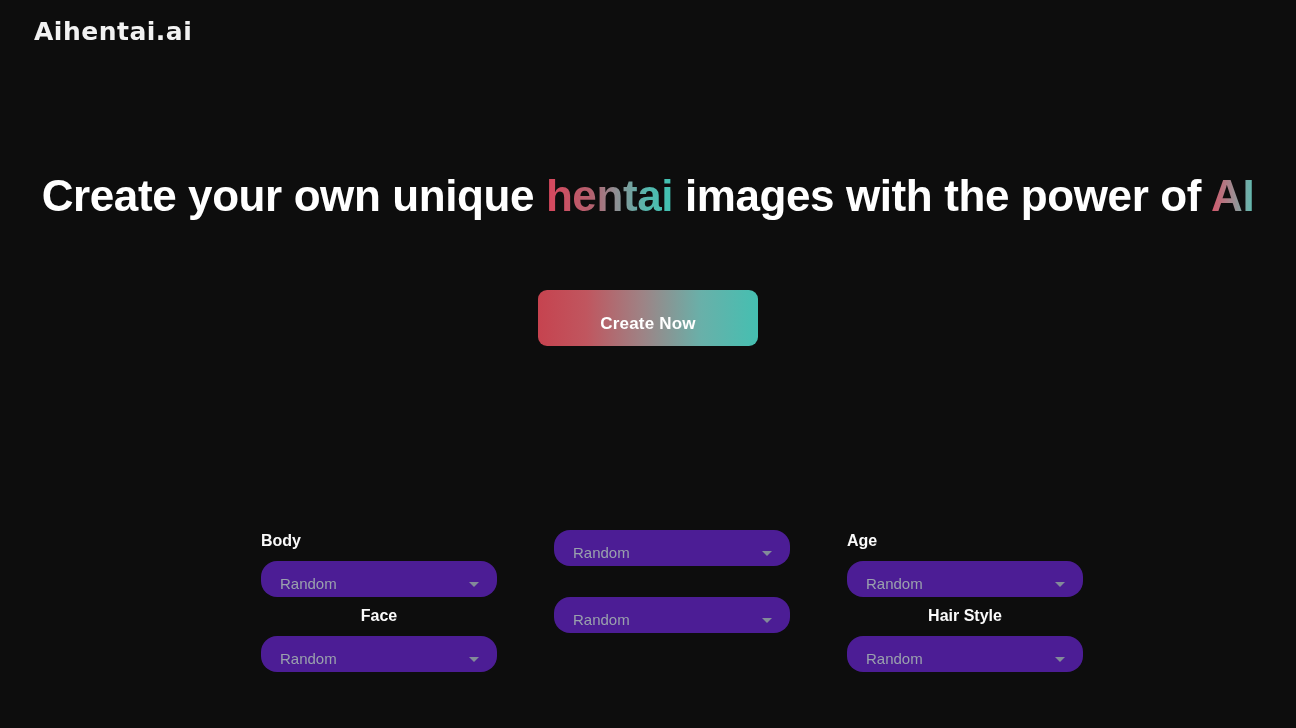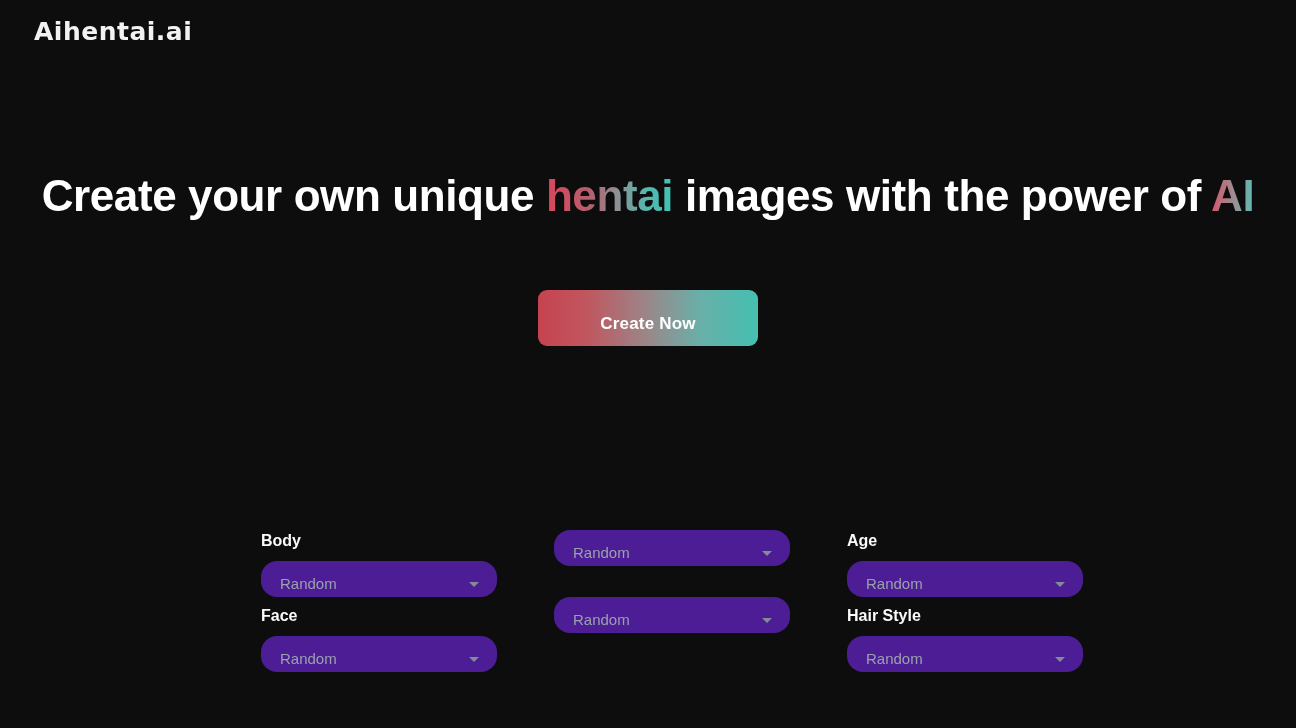--- a/index.html
+++ b/index.html
@@ -113,20 +113,21 @@
     font-size: 16px;
     font-weight: 700;
     color: #fafafa;
     line-height: 22px;
     margin-bottom: 9px;
     white-space: nowrap;
   }
 
   .field-row2 .field-label {
     margin-top: 8px;
+    text-align: center;
   }
 
   .select-box {
     position: relative;
     width: 236px;
     height: 36px;
     background: #4c1d95;
     border: none;
     border-radius: 16px;
     cursor: pointer;

